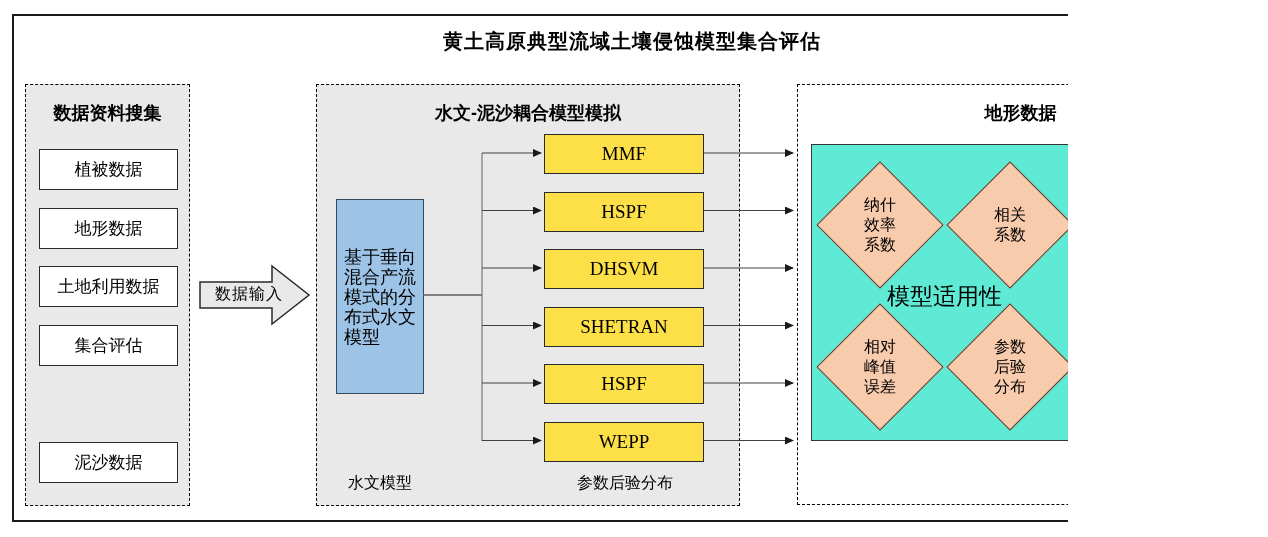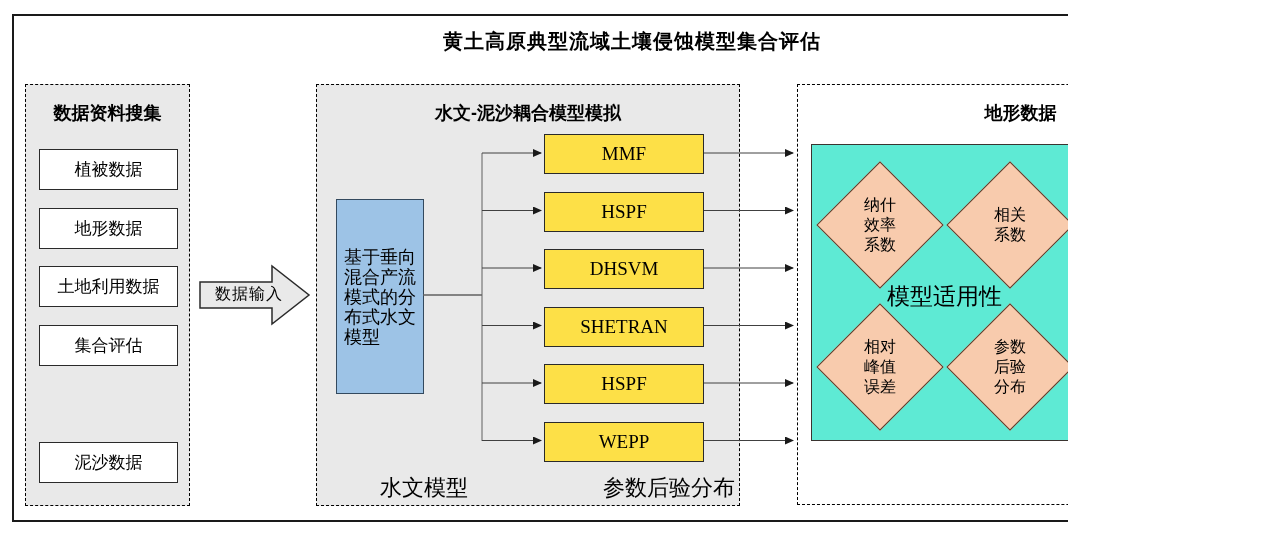--- a/index.html
+++ b/index.html
@@ -47,23 +47,22 @@
     padding: 0 7px;
   }
   
   .ybox {
     position: absolute; left: 227px; width: 160px; height: 40px;
     background: #fde047; border: 1.5px solid #2a2a2a; box-sizing: border-box;
     display: flex; align-items: center; justify-content: center;
     font-family: "Liberation Serif", serif; font-size: 19px;
   }
   .footer-label {
-    position: absolute; top: 388px; font-size: 22px; white-space: nowrap;
+    position: absolute; top: 388px; font-size: 16px; white-space: nowrap;
     transform: translateX(-50%);
-    margin-left: 44px;
   }
   
   #applicability-box {
     left: 13px; top: 59px; width: 267px; height: 297px;
     background: #5eead4; border: 1.5px solid #3a3430; box-sizing: border-box;
   }
   .diamond {
     position: absolute; width: 90px; height: 90px;
     background: #F8CBAD; border: 1px solid #5b3a29; box-sizing: border-box;
     transform: rotate(45deg); transform-origin: center;

